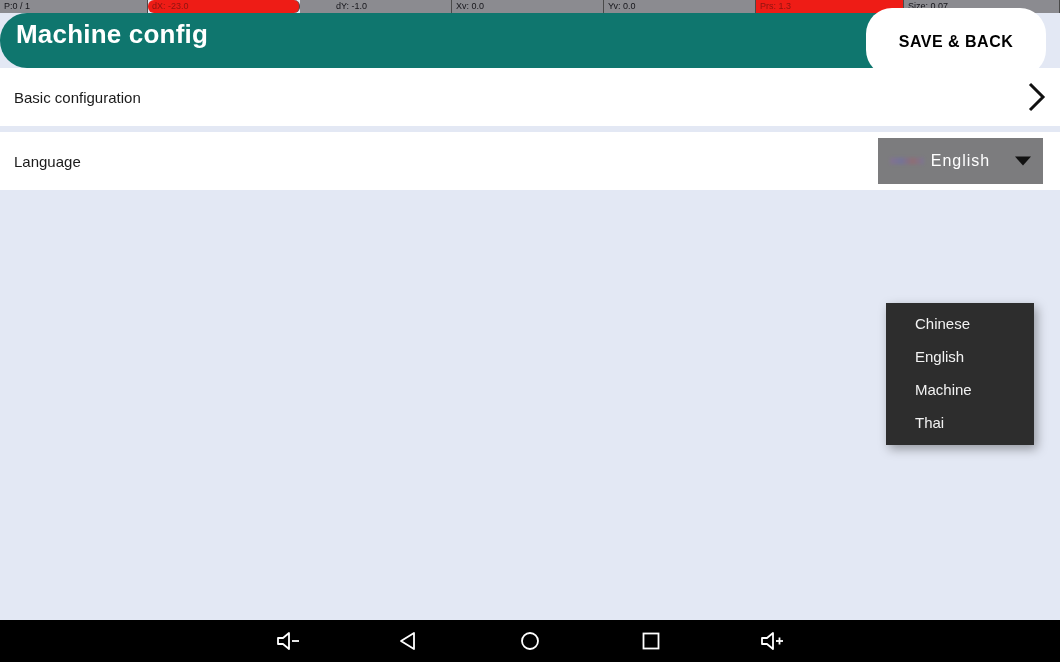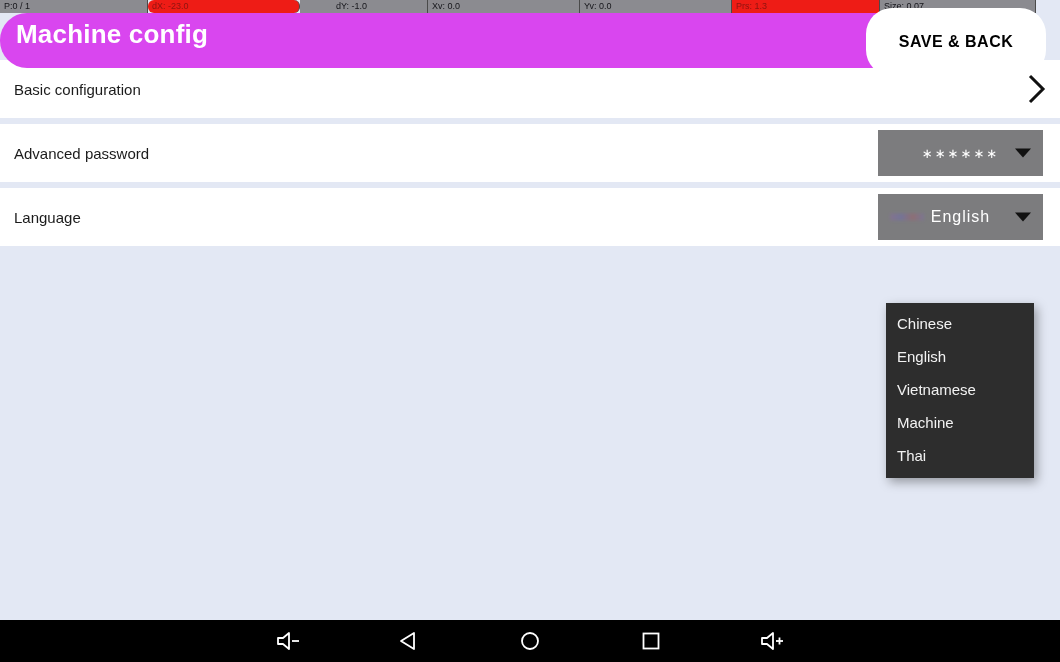--- a/index.html
+++ b/index.html
@@ -43,21 +43,21 @@
     background: #ee1c16;
     color: #8e1410;
   }
 
   
   #header {
     position: absolute;
     top: 13px; left: 0;
     width: 1024px;
     height: 55px;
-    background: #d946ef;
+    background: #0f766e;
     z-index: 3;
     border-radius: 27px;
   }
   #header-title {
     position: absolute;
     left: 16px;
     top: 6px;
     font-size: 26px;
     font-weight: bold;
     color: #ffffff;
@@ -77,21 +77,21 @@
     font-weight: bold;
     color: #000000;
     letter-spacing: 0.5px;
     cursor: pointer;
     z-index: 6;
   }
 
   
   #list {
     position: absolute;
-    top: 60px; left: 0;
+    top: 68px; left: 0;
     width: 1060px;
   }
   .row {
     position: relative;
     width: 1060px;
     height: 58px;
     background: #ffffff;
     margin-bottom: 6px;
     display: flex;
     align-items: center;
@@ -158,21 +158,21 @@
 
   
   #language-dropdown {
     position: absolute;
     left: 886px;
     top: 303px;
     width: 148px;
     background: #2d2d2d;
     box-shadow: 3px 4px 10px rgba(0,0,0,0.35);
     z-index: 8;
-    padding: 4px 0 6px 0;
+    padding: 4px 0 6px 18px;
   }
   .dropdown-item {
     height: 33px;
     line-height: 33px;
     padding-left: 11px;
     font-size: 15px;
     color: #f2f2f2;
     cursor: pointer;
     white-space: nowrap;
   }
@@ -199,21 +199,21 @@
     cursor: pointer;
   }
   .nav-btn svg { display: block; }
 </style>
 </head>
 <body>
 
 <div id="statusbar">
     <div class="status-seg normal" style="width: 148px;">P:0 / 1</div>
     <div class="status-seg alarm" style="width: 152px; border-radius: 6px;">dX: -23.0</div>
-    <div class="status-seg normal" style="width: 128px; padding-left: 36px;">dY: -1.0</div>
+    <div class="status-seg normal" style="width: 152px; padding-left: 36px;">dY: -1.0</div>
     <div class="status-seg normal" style="width: 152px;">Xv: 0.0</div>
     <div class="status-seg normal" style="width: 152px;">Yv: 0.0</div>
     <div class="status-seg alarm" style="width: 148px;">Prs: 1.3</div>
     <div class="status-seg normal" style="width: 156px;">Size: 0.07</div>
   </div>
 
 <div id="header">
   <div id="header-title">Machine config</div>
 </div>
 <button id="save-back-button">SAVE &amp; BACK</button>
@@ -221,40 +221,32 @@
 <div id="list">
     <div class="row">
       <div class="row-label">Basic configuration</div>
       <div class="chevron">
         <svg width="26" height="34" viewBox="0 0 26 34">
           <polyline points="6,4 19,17 6,30" fill="none" stroke="#111" stroke-width="3"></polyline>
         </svg>
       </div>
     </div>
     <div class="row">
-      <div class="row-label">Advanced password</div>
-      <div class="spinner">
-        <div class="spinner-value stars">∗∗∗∗∗∗</div>
-        <div class="spinner-caret"></div>
-      </div>
-    </div>
-    <div class="row">
       <div class="row-label">Language</div>
       <div class="spinner">
         <div class="spinner-ghost"></div>
         <div class="spinner-value">English</div>
         <div class="spinner-caret"></div>
       </div>
     </div>
   </div>
 
 <div id="language-dropdown">
     <div class="dropdown-item">Chinese</div>
     <div class="dropdown-item">English</div>
-    <div class="dropdown-item">Vietnamese</div>
     <div class="dropdown-item">Machine</div>
     <div class="dropdown-item">Thai</div>
   </div>
 
 <div id="navbar">
     <div class="nav-btn">
       <svg width="26" height="22" viewBox="0 0 26 22">
         <polygon points="3,8 8,8 14,3 14,19 8,14 3,14" fill="none" stroke="#fff" stroke-width="1.8" stroke-linejoin="round"></polygon>
         <line x1="17" y1="11" x2="24" y2="11" stroke="#fff" stroke-width="1.8"></line>
       </svg>

